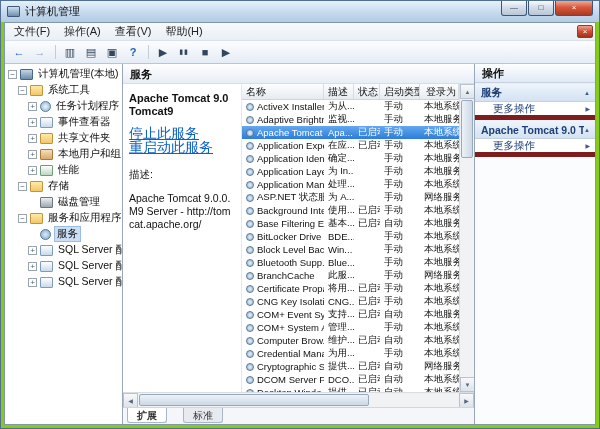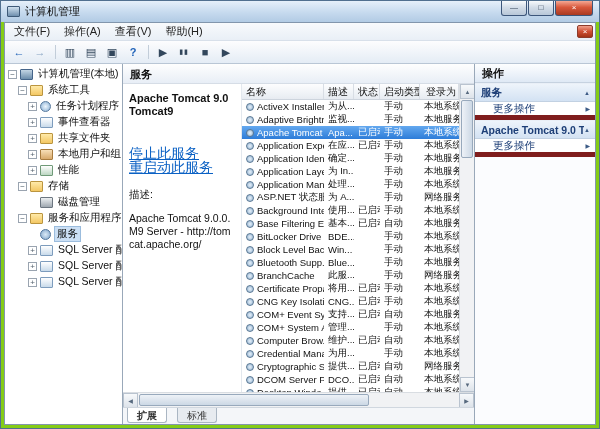--- a/index.html
+++ b/index.html
@@ -65,21 +65,21 @@
   .tlabel.sel { background:#cbdff4; border:1px solid #9bbcdd; }
 
   
   .mid-panel { flex:1; display:flex; flex-direction:column; background:#fff;
                border-right:1px solid #99a8b9; overflow:hidden; }
   .mid-header { height:20px; flex:none; line-height:20px; font-weight:bold; font-size:11px;
                 padding-left:7px; background:linear-gradient(#fefefe,#e8eef6);
                 border-bottom:1px solid #d6dde6; }
   .mid-body { flex:1; display:flex; overflow:hidden; }
   .detail { width:118px; flex:none; padding:8px 6px; overflow:hidden; }
-  .svc-name { font-weight:bold; font-size:11px; line-height:13px; margin-bottom:28px; }
+  .svc-name { font-weight:bold; font-size:11px; line-height:13px; margin-bottom:8px; }
   .svc-link { display:block; color:#0b61c4; text-decoration:underline; font-size:14px;
               line-height:14px; }
   .desc-label { margin-top:14px; font-size:10.5px; }
   .desc { margin-top:10px; font-size:10.5px; line-height:13px; word-break:break-all; }
 
   .table-area { flex:1; display:flex; flex-direction:column; overflow:hidden;
                 border-left:1px solid #e3e8ee; }
   .thead { height:16px; flex:none; display:flex;
            background:linear-gradient(#fdfdfe,#f0f3f7 60%,#e7ebf1);
            border-bottom:1px solid #cdd4dd; }
@@ -105,21 +105,21 @@
 
   .hscroll { height:15px; flex:none; display:flex; background:#f1f2f4;
              border-top:1px solid #d9dde2; }
   .hthumb { width:230px; margin:1px; background:linear-gradient(#eef2f7,#ccd8e5);
             border:1px solid #98a9bc; border-radius:2px; }
   .hfill { flex:1; }
 
   .tabstrip { height:17px; flex:none; display:flex; align-items:stretch; padding-left:4px;
               background:#f4f6f9; border-top:1px solid #d0d7df; }
   .tab { font-size:10px; padding:1px 9px 0; border:1px solid #aab6c3; border-top:none;
-         border-radius:0 0 3px 3px; margin-right:10px; background:#e7ebf0; color:#333;
+         border-radius:0 0 3px 3px; margin-right:16px; background:#e7ebf0; color:#333;
          height:15px;text-align:right; }
   .tab.active { background:#fff; font-weight:bold; }
 
   
   .actions-panel { width:120px; flex:none; background:#fbfcfe; display:flex;
                    flex-direction:column; overflow:hidden; }
   .act-title { height:19px; flex:none; line-height:19px; font-weight:bold; font-size:11px;
                padding-left:7px; background:linear-gradient(#fdfeff,#dfe9f5);
                border-bottom:1px solid #c6d2e0; }
   .act-header { height:19px; flex:none; display:flex; align-items:center; font-size:10.5px;

